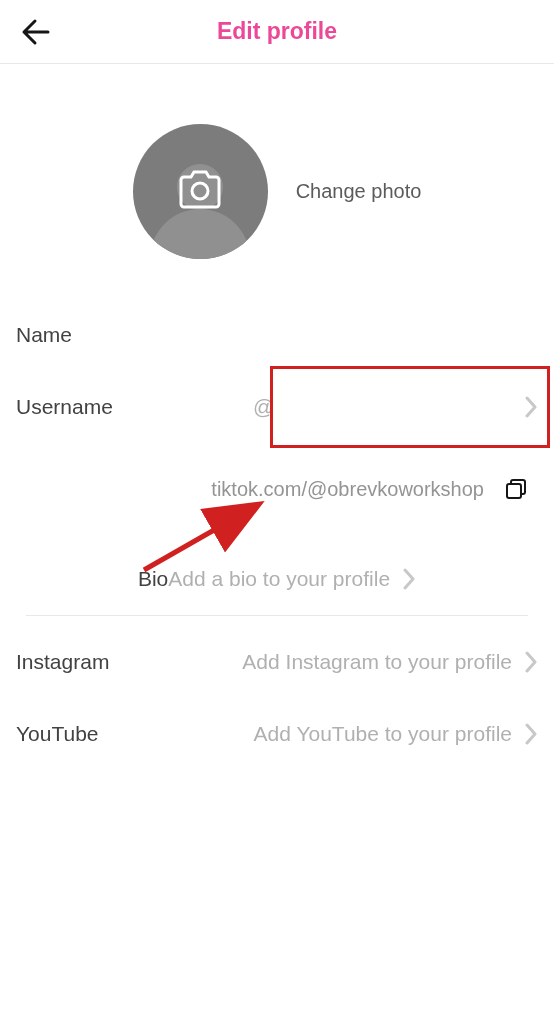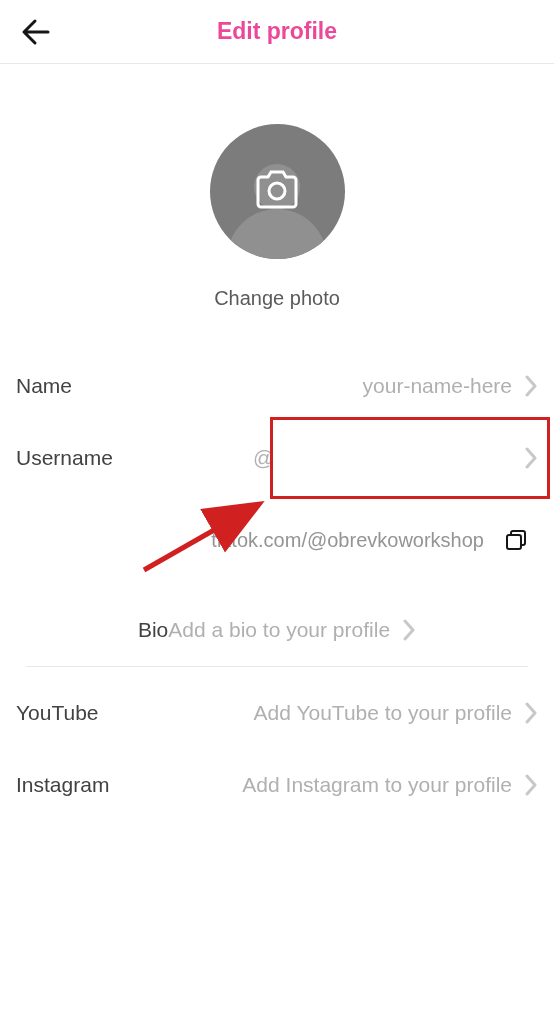--- a/index.html
+++ b/index.html
@@ -43,21 +43,21 @@
     
     .media-section {
       display: flex;
       justify-content: center;
       gap: 80px;
       padding: 60px 0 40px;
     }
     
     .media-option {
       display: flex;
-      flex-direction: column;
+      flex-direction: row;
       align-items: center;
       gap: 28px;
     }
     
     .media-circle {
       width: 135px;
       height: 135px;
       border-radius: 50%;
       display: flex;
       align-items: center;
@@ -217,28 +217,20 @@
     </div>
     <span class="media-label">Change photo</span>
   </div>
 
 </div>
 
 <div class="settings-list">
 
   <div class="setting-row">
     <span class="setting-label">Name</span>
-    <div class="setting-value">
-      <span>your-name-here</span>
-      <span class="chevron">
-        <svg width="14" height="22" viewBox="0 0 14 22" fill="none">
-          <path d="M3 2 L11 11 L3 20" stroke="#c8c8c8" stroke-width="3" stroke-linecap="round" stroke-linejoin="round"></path>
-        </svg>
-      </span>
-    </div>
   </div>
 
   <div class="setting-row username-row">
     <span class="setting-label">Username</span>
     <div class="setting-value" style="flex:1; justify-content: space-between; margin-left: 140px;">
       <span>@</span>
       <span class="chevron">
         <svg width="14" height="22" viewBox="0 0 14 22" fill="none">
           <path d="M3 2 L11 11 L3 20" stroke="#c8c8c8" stroke-width="3" stroke-linecap="round" stroke-linejoin="round"></path>
         </svg>
@@ -265,43 +257,43 @@
         <svg width="14" height="22" viewBox="0 0 14 22" fill="none">
           <path d="M3 2 L11 11 L3 20" stroke="#c8c8c8" stroke-width="3" stroke-linecap="round" stroke-linejoin="round"></path>
         </svg>
       </span>
     </div>
   </div>
 
   <div class="divider"></div>
 
   <div class="social-section">
+    <div class="setting-row">
+      <span class="setting-label">Instagram</span>
+      <div class="setting-value">
+        <span>Add Instagram to your profile</span>
+        <span class="chevron">
+          <svg width="14" height="22" viewBox="0 0 14 22" fill="none">
+            <path d="M3 2 L11 11 L3 20" stroke="#c8c8c8" stroke-width="3" stroke-linecap="round" stroke-linejoin="round"></path>
+          </svg>
+        </span>
+      </div>
+    </div>
+
     <div class="setting-row">
       <span class="setting-label">YouTube</span>
       <div class="setting-value">
         <span>Add YouTube to your profile</span>
         <span class="chevron">
           <svg width="14" height="22" viewBox="0 0 14 22" fill="none">
             <path d="M3 2 L11 11 L3 20" stroke="#c8c8c8" stroke-width="3" stroke-linecap="round" stroke-linejoin="round"></path>
           </svg>
         </span>
       </div>
     </div>
-
-    <div class="setting-row">
-      <span class="setting-label">Instagram</span>
-      <div class="setting-value">
-        <span>Add Instagram to your profile</span>
-        <span class="chevron">
-          <svg width="14" height="22" viewBox="0 0 14 22" fill="none">
-            <path d="M3 2 L11 11 L3 20" stroke="#c8c8c8" stroke-width="3" stroke-linecap="round" stroke-linejoin="round"></path>
-          </svg>
-        </span>
-      </div>
-    </div>
   </div>
 
 </div>
 
 <div class="arrow-annotation">
   <svg width="140" height="80" viewBox="0 0 140 80">
     <defs>
       <marker id="arrowhead" markerWidth="12" markerHeight="10" refX="10" refY="5" orient="auto">
         <polygon points="0 0, 12 5, 0 10" fill="#d12020"></polygon>
       </marker>

